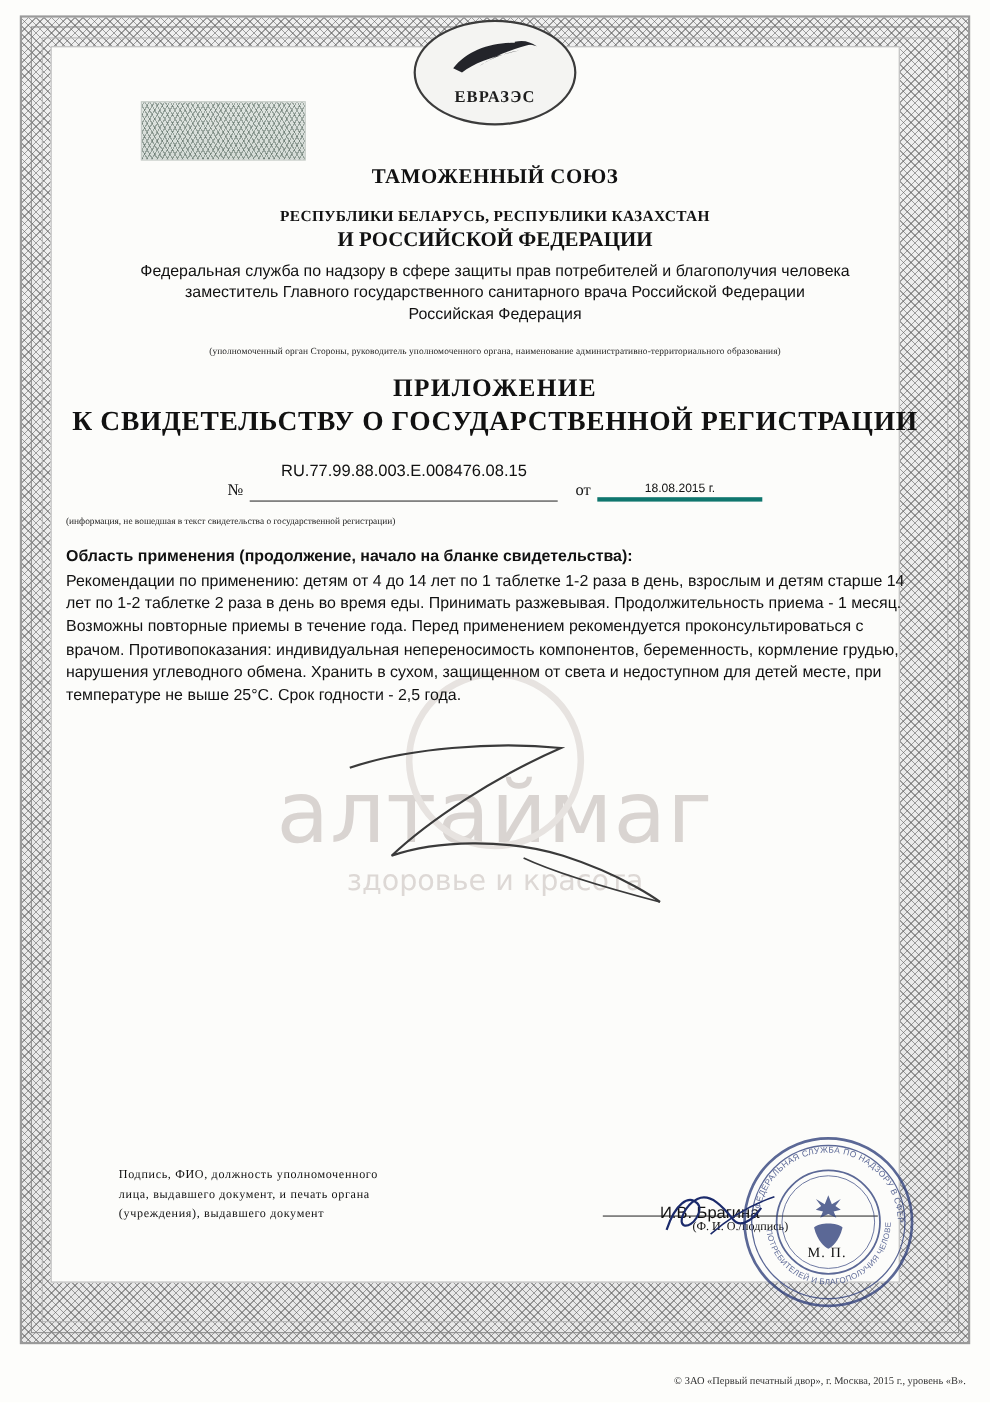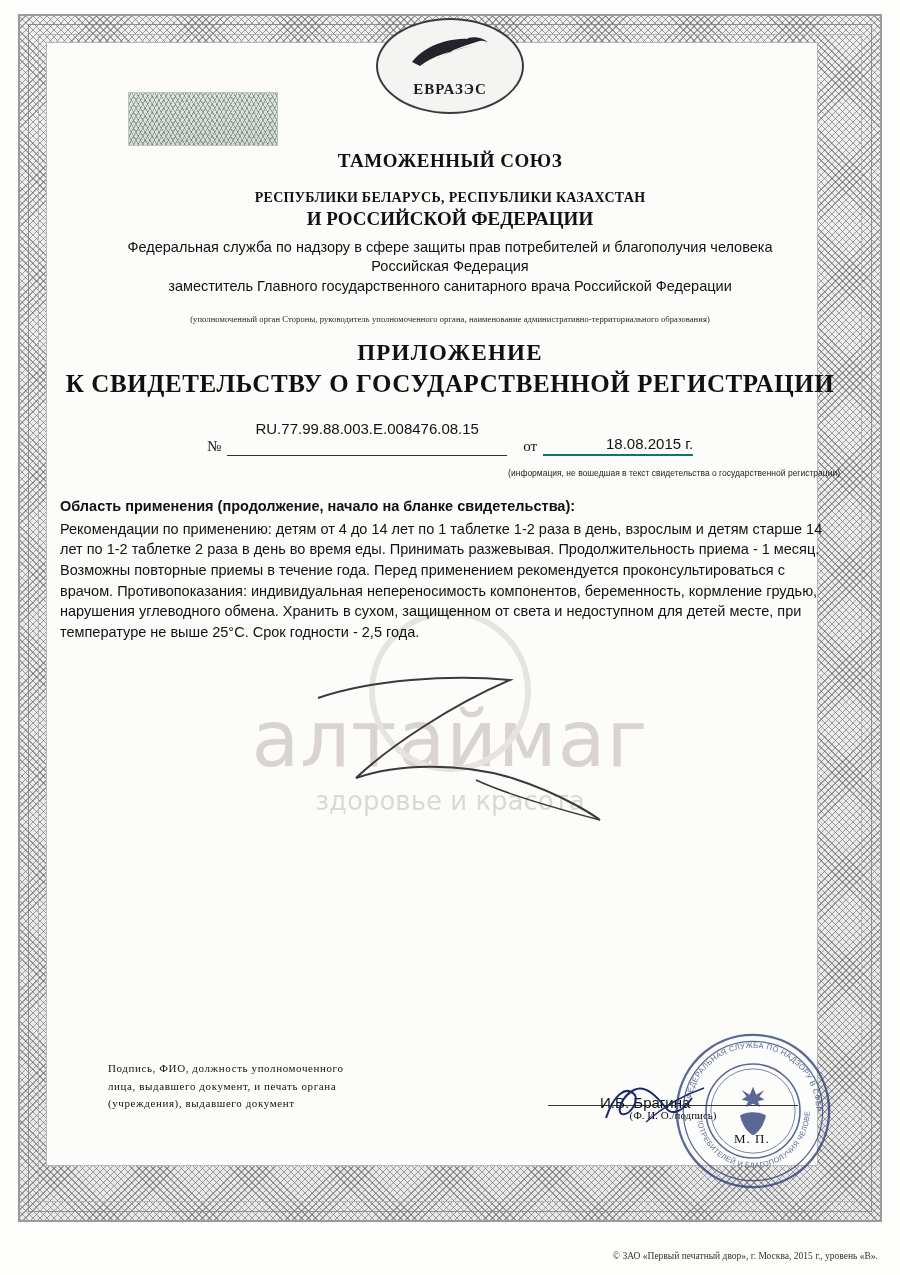--- a/index.html
+++ b/index.html
@@ -192,30 +192,30 @@
     min-width: 280px;
     border-bottom: 1px solid #333;
     text-align: center;
     font-size: 15px;
     padding-bottom: 18px;
     font-family: "Liberation Sans", sans-serif;
   }
   .numrow .lbl-ot { padding: 0 6px 1px 16px; }
   .numrow .val-date {
     min-width: 150px;
-    border-bottom: 2px solid #0f766e;
-    text-align: right;
-    font-size: 15px;
+    border-bottom: 4px solid #0f766e;
+    text-align: center;
+    font-size: 11px;
     padding-bottom: 2px;
     font-family: "Liberation Sans", sans-serif;
   }
 
   .subnote {
-    text-align: right;
-    font-family: Liberation Sans, sans-serif;
+    text-align: left;
+    font-family: Liberation Serif, serif;
     font-size: 8.5px;
     color: #222;
     margin-top: 12px;
   }
 
   .section-title {
     margin-top: 20px;
     font-size: 14.5px;
     font-weight: bold;
     color: #111;
@@ -386,22 +386,22 @@
   <div class="content">
 
     <div class="hdr">
       <div class="l1">ТАМОЖЕННЫЙ СОЮЗ</div>
       <div class="l2">РЕСПУБЛИКИ БЕЛАРУСЬ, РЕСПУБЛИКИ КАЗАХСТАН</div>
       <div class="l3">И РОССИЙСКОЙ ФЕДЕРАЦИИ</div>
     </div>
 
     <div class="org">
       <div>Федеральная служба по надзору в сфере защиты прав потребителей и благополучия человека</div>
+      <div>заместитель Главного государственного санитарного врача Российской Федерации</div>
       <div>Российская Федерация</div>
-      <div>заместитель Главного государственного санитарного врача Российской Федерации</div>
     </div>
 
     <div class="fineprint">(уполномоченный орган Стороны, руководитель уполномоченного органа, наименование административно-территориального образования)</div>
 
     <div class="title1">ПРИЛОЖЕНИЕ</div>
     <div class="title2">К СВИДЕТЕЛЬСТВУ О ГОСУДАРСТВЕННОЙ РЕГИСТРАЦИИ</div>
 
     <div class="numrow">
       <div class="lbl">№</div>
       <div class="val-no">RU.77.99.88.003.Е.008476.08.15</div>

